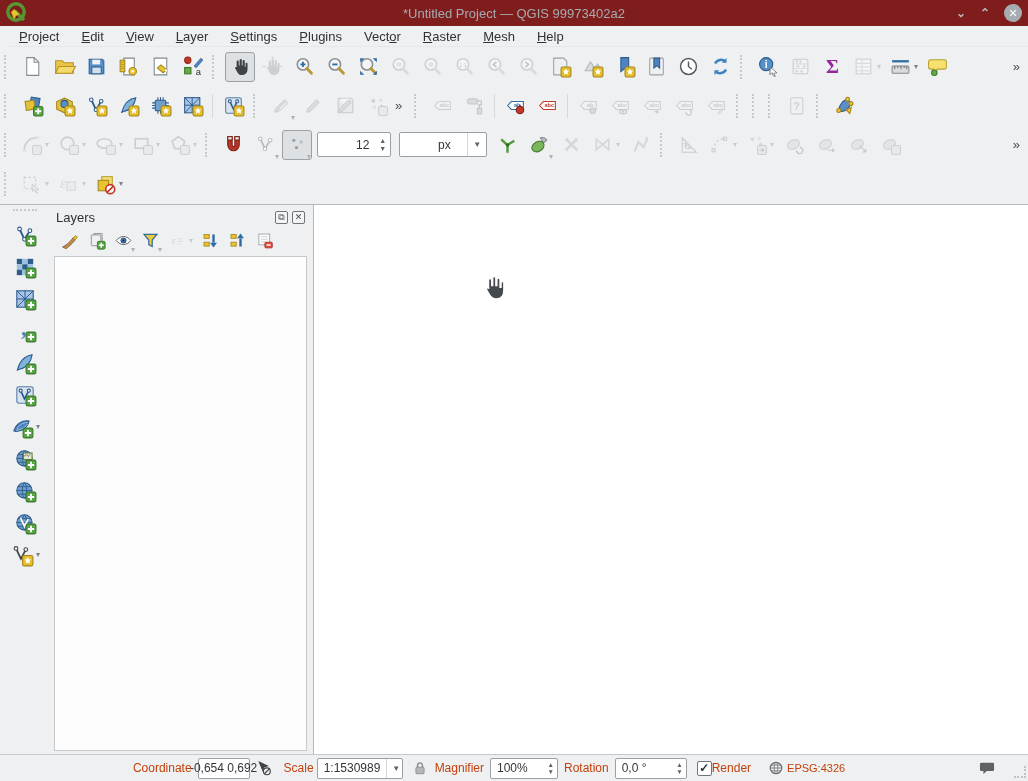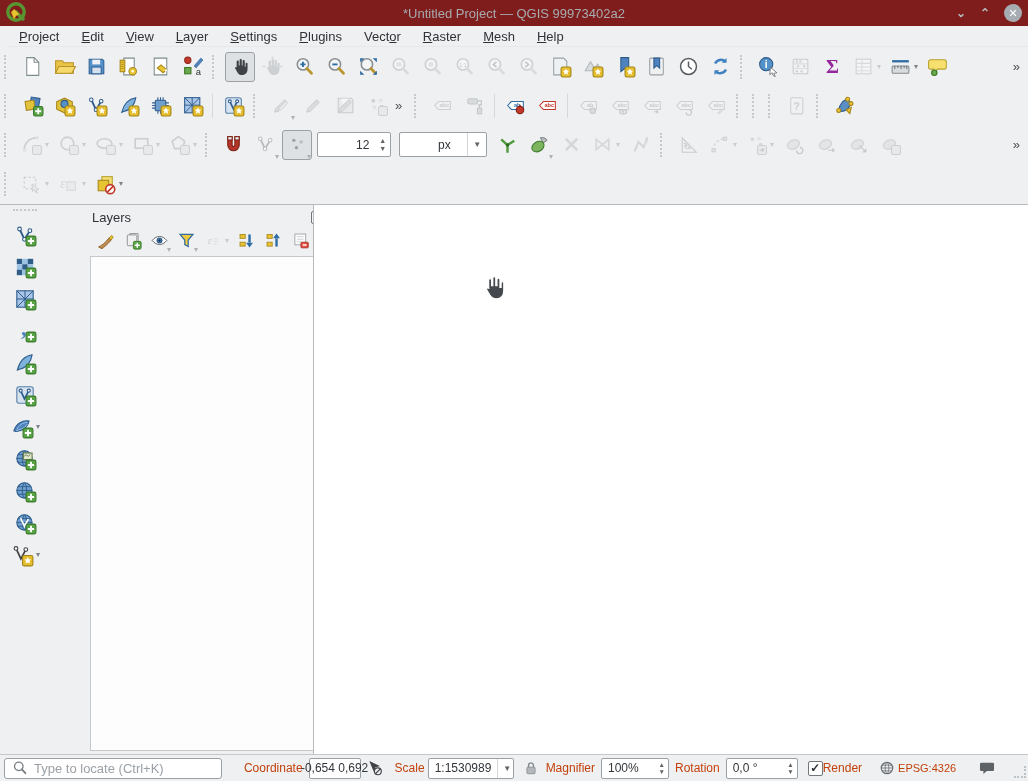--- a/index.html
+++ b/index.html
@@ -39,21 +39,21 @@
   .updown { display:flex; flex-direction:column; justify-content:center; padding-right:4px; font-size:7px; color:#5f6468; line-height:1.1; }
   .combobox .dd { padding:0 5px; font-size:8px; color:#5f6468; border-left:1px solid #d4d7d9; height:100%; display:flex; align-items:center; }
 
   
   .main { position:absolute; top:204px; left:0; right:0; bottom:27px; border-top:1px solid #b7babc; background:#eff0f1; }
   .left-toolbar { position:absolute; top:0; left:0; width:50px; bottom:0; display:flex; flex-direction:column; align-items:center; padding-top:2px; }
   .grip-h { height:7px; width:24px; border-top:2px dotted #c6c9cb; margin:2px 0 3px; flex:none; }
   .left-toolbar .tbtn { margin:1px 0; }
   .left-toolbar .ico { width:24px; height:24px; }
 
-  .layers-panel { position:absolute; top:2px; left:52px; width:257px; bottom:3px;margin-left:36px; }
+  .layers-panel { position:absolute; top:2px; left:52px; width:257px; bottom:3px; }
   .lp-header { height:20px; display:flex; align-items:center; font-size:13px; color:#2f3338; padding:0 4px; }
   .lp-title { flex:1; }
   .lp-btn { width:13px; height:13px; border:1px solid #6e7478; border-radius:2px; display:flex; align-items:center; justify-content:center; font-size:9px; color:#4a4f54; margin-left:4px; background:#f4f5f6; }
   .lp-toolbar { height:27px; display:flex; align-items:center; padding-left:4px; }
   .lp-toolbar .tbtn { height:24px; min-width:24px; }
   .lp-toolbar .ico { width:19px; height:19px; }
   .lp-list { position:absolute; top:49px; left:2px; right:2px; bottom:0; background:#fdfdfd; border:1px solid #c6c9cb; }
 
   .canvas { position:absolute; top:0; left:313px; right:0; bottom:0; background:#ffffff; border-left:1px solid #b7babc; }
   .hand-cursor { position:absolute; left:164px; top:66px; width:32px; height:32px; }
@@ -1031,27 +1031,20 @@
   </div>
 
   <div class="canvas">
     <svg class="hand-cursor" viewBox="0 0 22 22">
       <path d="M7.3 12.2V6.4c0-1.5 2.1-1.5 2.1 0v3.7h.75V4.9c0-1.5 2.1-1.5 2.1 0v5.2h.75V6c0-1.5 2.1-1.5 2.1 0v5.2h.75V8.4c0-1.4 1.9-1.4 1.9 0v4.8c0 3.9-2.1 6-5.2 6-2.3 0-3.5-.9-4.7-3l-1.9-3.3c-.5-.9.7-1.8 1.5-1z" fill="#45494d" stroke="#fdfdfd" stroke-width="0.9"></path>
     </svg>
   </div>
 </div>
 
 <div class="statusbar">
-  <div class="locator">
-    <svg class="sb-ico" viewBox="0 0 22 22">
-        <circle cx="9.5" cy="9" r="5.2" fill="none" stroke="#777c80" stroke-width="1.6"></circle>
-        <path d="M13.2 12.8l4.4 4.6" stroke="#777c80" stroke-width="2.2" stroke-linecap="round"></path>
-      </svg>
-    <span class="ph">Type to locate (Ctrl+K)</span>
-  </div>
   <span class="spring"></span>
   <span class="sb-label">Coordinate</span>
   <div class="sb-box" style="width:52px;justify-content:center;">
     <span class="val" style="padding:0 2px;">-0,654 0,692</span>
   </div>
   <svg class="sb-ico" viewBox="0 0 22 22" style="margin:0 5px;">
     <path d="M4 2.5l5.5 13 1.8-5.2 5.7-1.8z" fill="#3f4347"></path>
     <circle cx="14.5" cy="15" r="4.2" fill="none" stroke="#3f4347" stroke-width="1.4"></circle>
     <path d="M11.5 18l6-6" stroke="#3f4347" stroke-width="1.4"></path>
   </svg>

